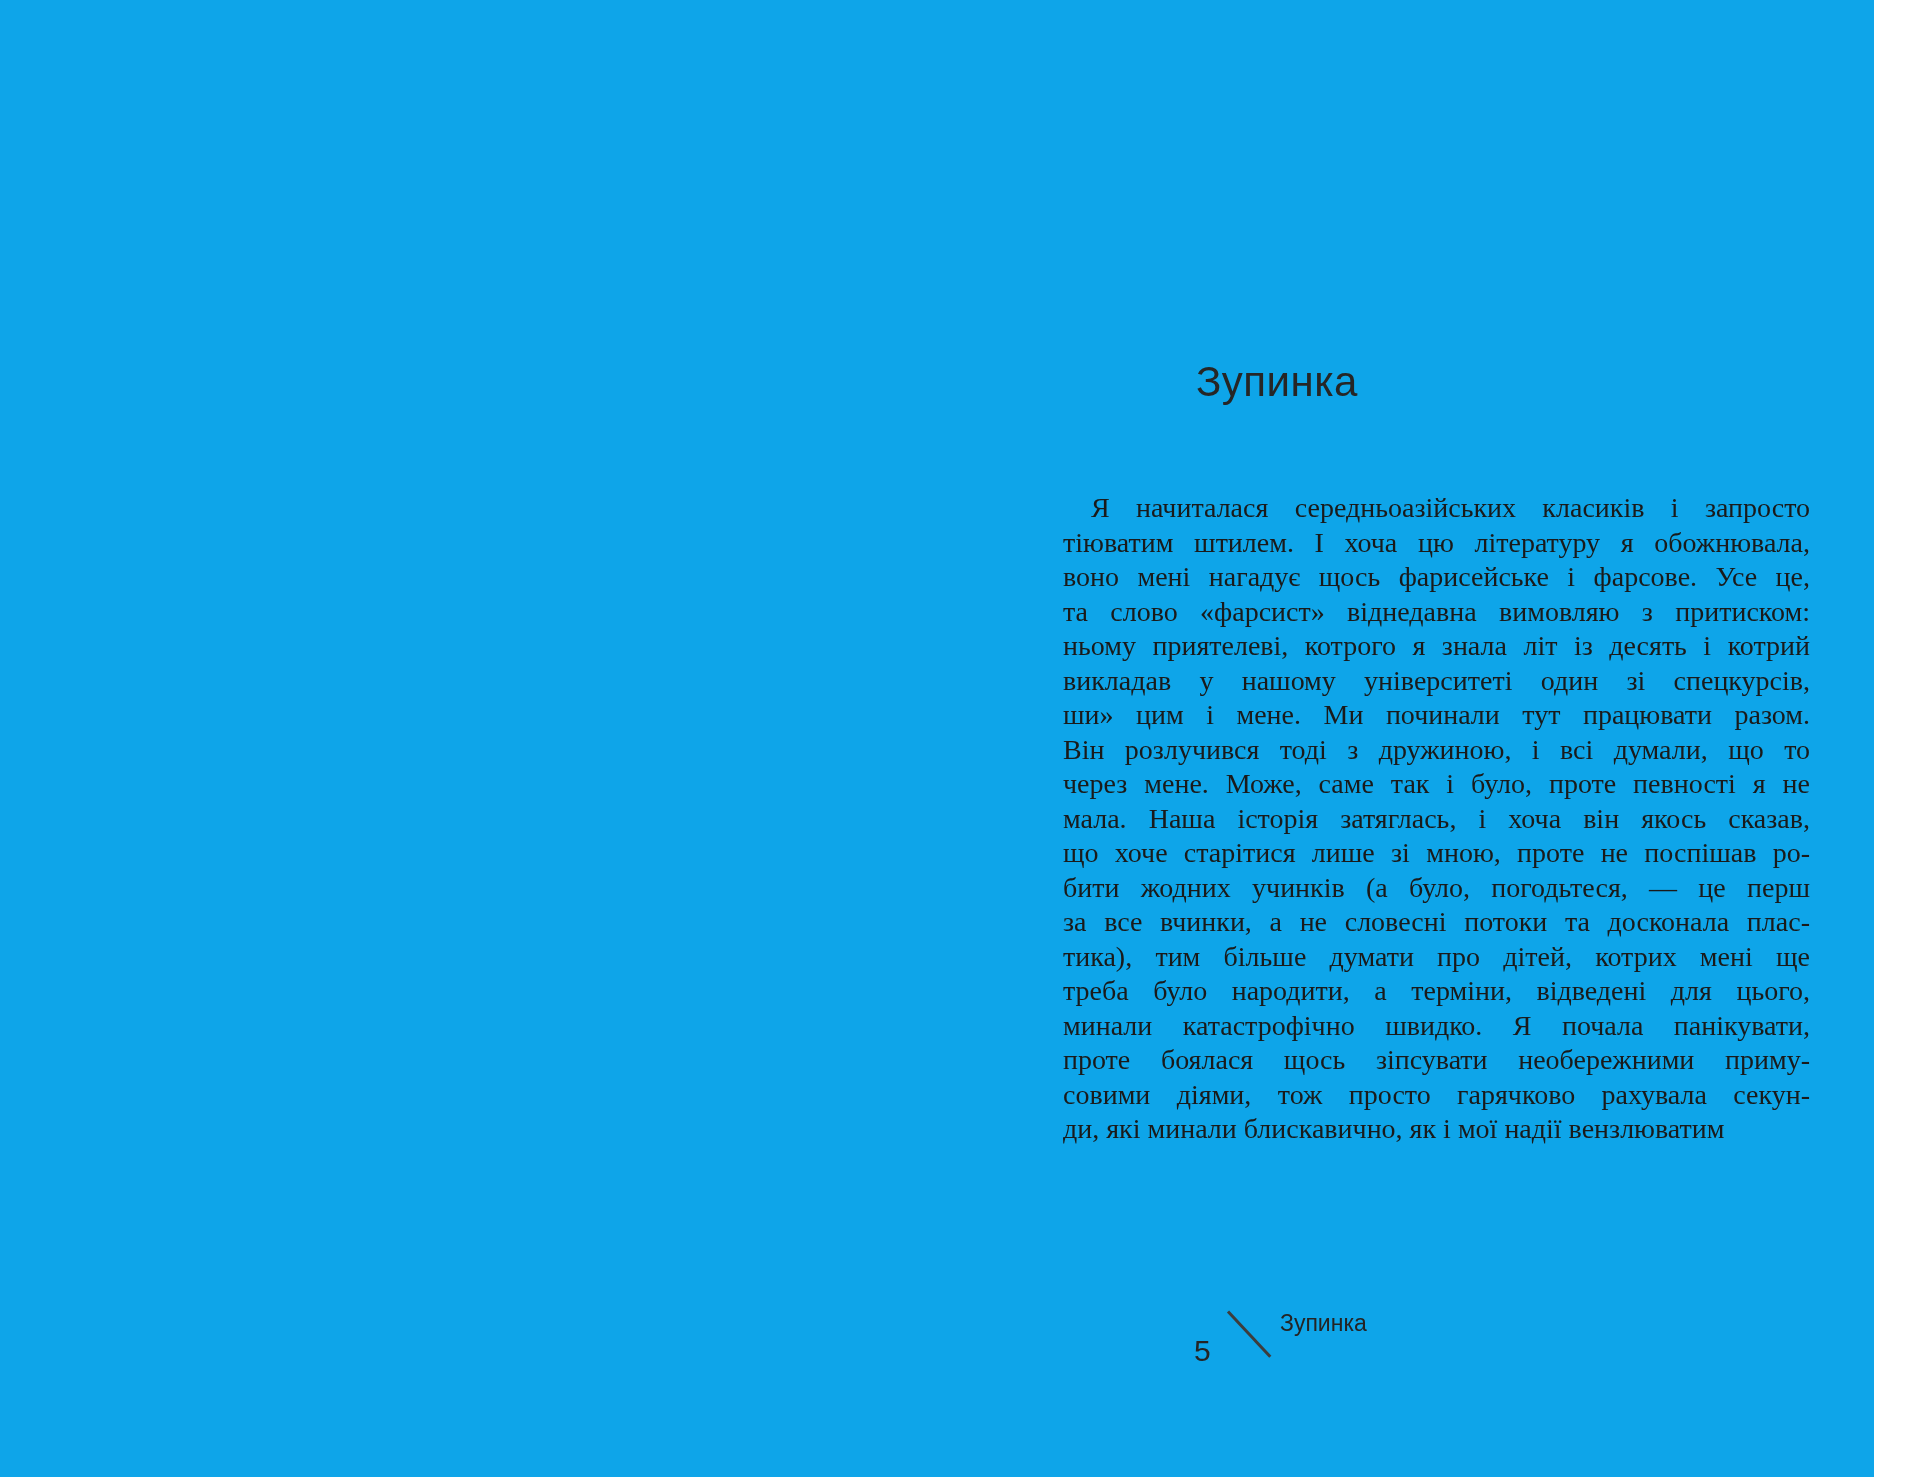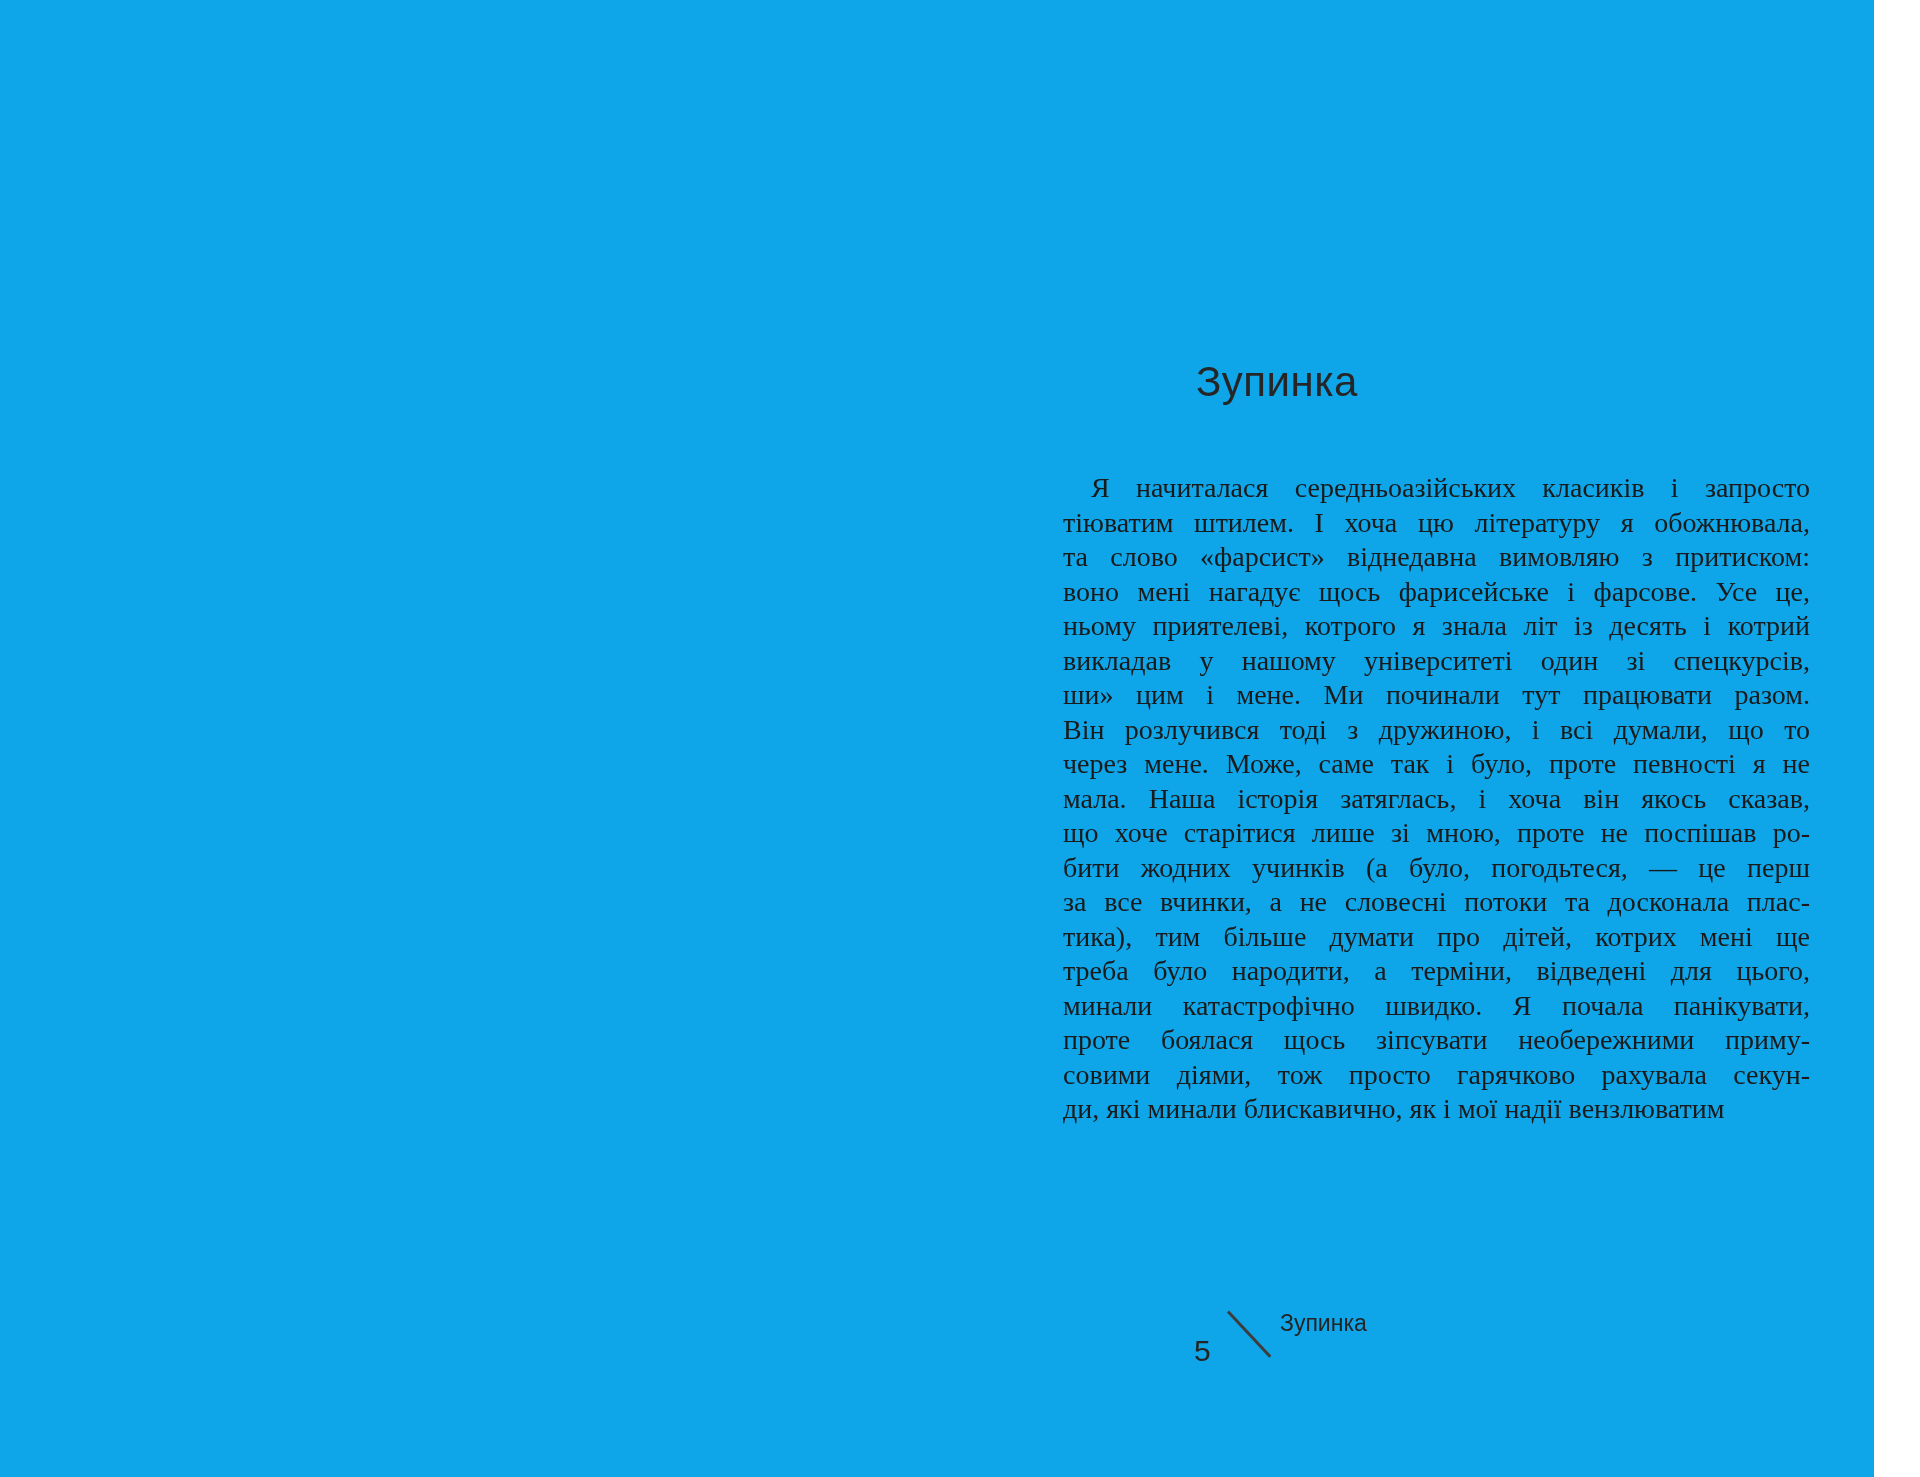--- a/index.html
+++ b/index.html
@@ -22,21 +22,21 @@
     font-family: "Liberation Sans", sans-serif;
     font-size: 42px;
     font-weight: 400;
     color: #262626;
     letter-spacing: 0.5px;
     white-space: nowrap;
   }
   .body-block {
     position: absolute;
     left: 1063px;
-    top: 471px;
+    top: 491px;
     width: 747px;
   }
   .line {
     height: 34.5px;
     line-height: 34.5px;
     font-family: "Liberation Serif", serif;
     font-size: 28px;
     color: #1a1a1a;
     text-align: justify;
     text-align-last: justify;
@@ -82,22 +82,22 @@
 </head>
 <body>
 
 <div class="page">
 
   <div class="chapter-title">Зупинка</div>
 
   <div class="body-block">
     <div class="line first">Я начиталася середньоазійських класиків і запросто</div>
     <div class="line">тіюватим штилем. І хоча цю літературу я обожнювала,</div>
+    <div class="line">воно мені нагадує щось фарисейське і фарсове. Усе це,</div>
     <div class="line">та слово «фарсист» віднедавна вимовляю з притиском:</div>
-    <div class="line">воно мені нагадує щось фарисейське і фарсове. Усе це,</div>
     <div class="line">ньому приятелеві, котрого я знала літ із десять і котрий</div>
     <div class="line">викладав у нашому університеті один зі спецкурсів,</div>
     <div class="line">ши» цим і мене. Ми починали тут працювати разом.</div>
     <div class="line">Він розлучився тоді з дружиною, і всі думали, що то</div>
     <div class="line">через мене. Може, саме так і було, проте певності я не</div>
     <div class="line">мала. Наша історія затяглась, і хоча він якось сказав,</div>
     <div class="line">що хоче старітися лише зі мною, проте не поспішав ро-</div>
     <div class="line">бити жодних учинків (а було, погодьтеся, — це перш</div>
     <div class="line">за все вчинки, а не словесні потоки та досконала плас-</div>
     <div class="line">тика), тим більше думати про дітей, котрих мені ще</div>

